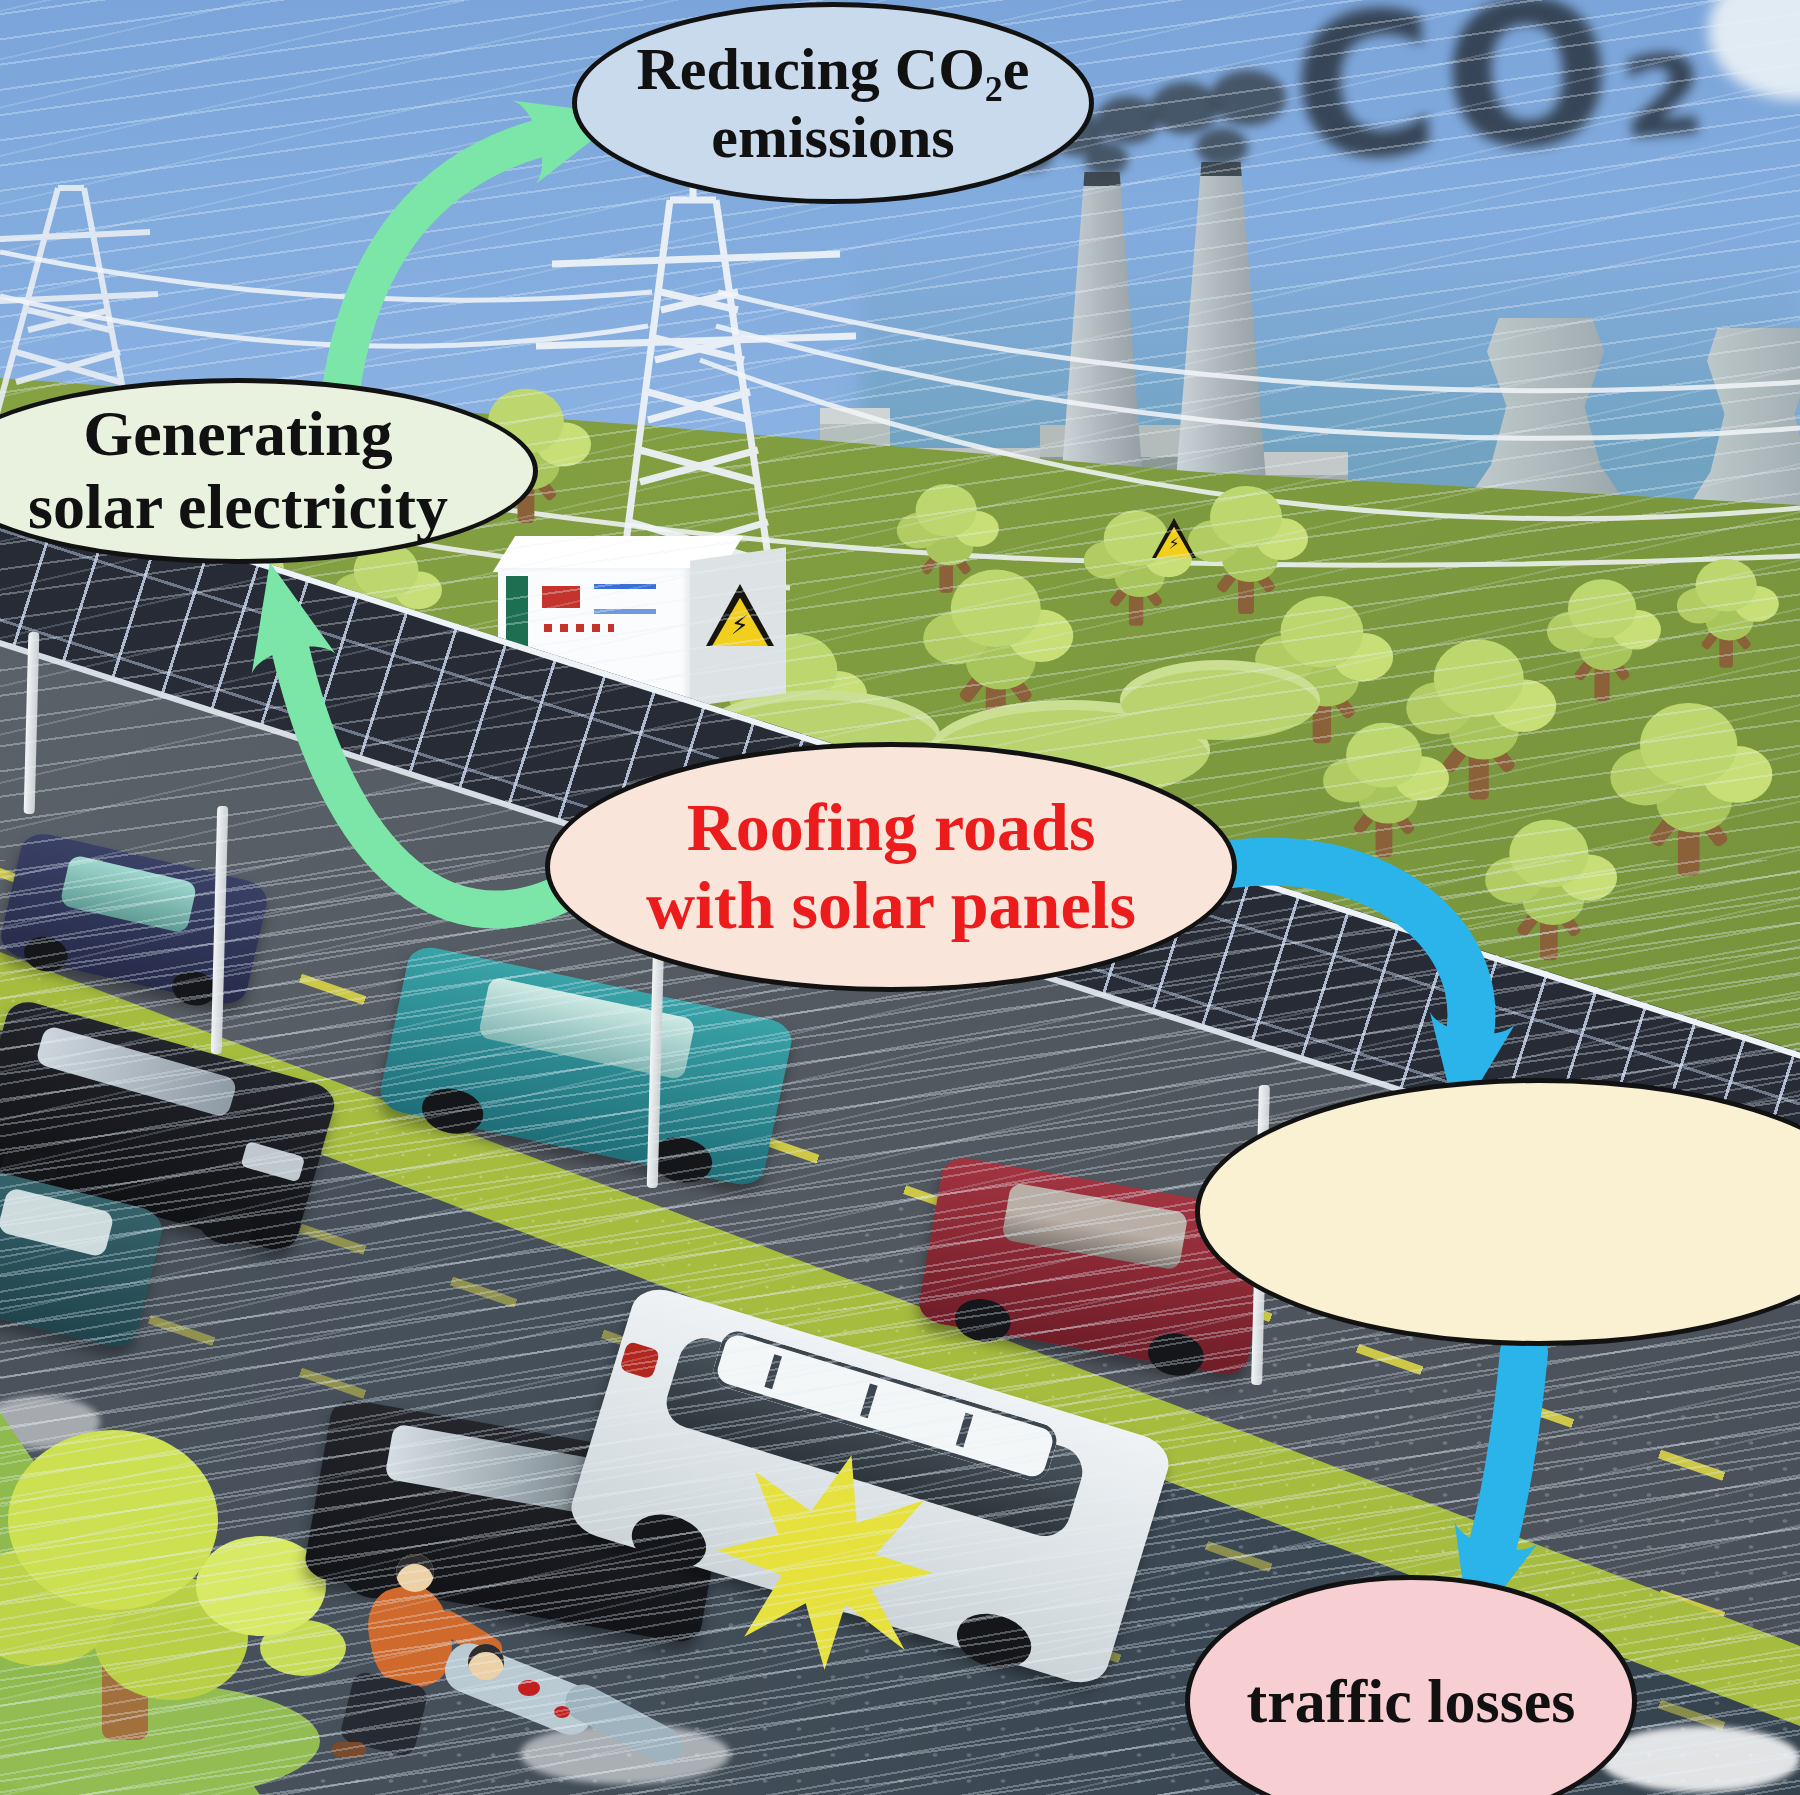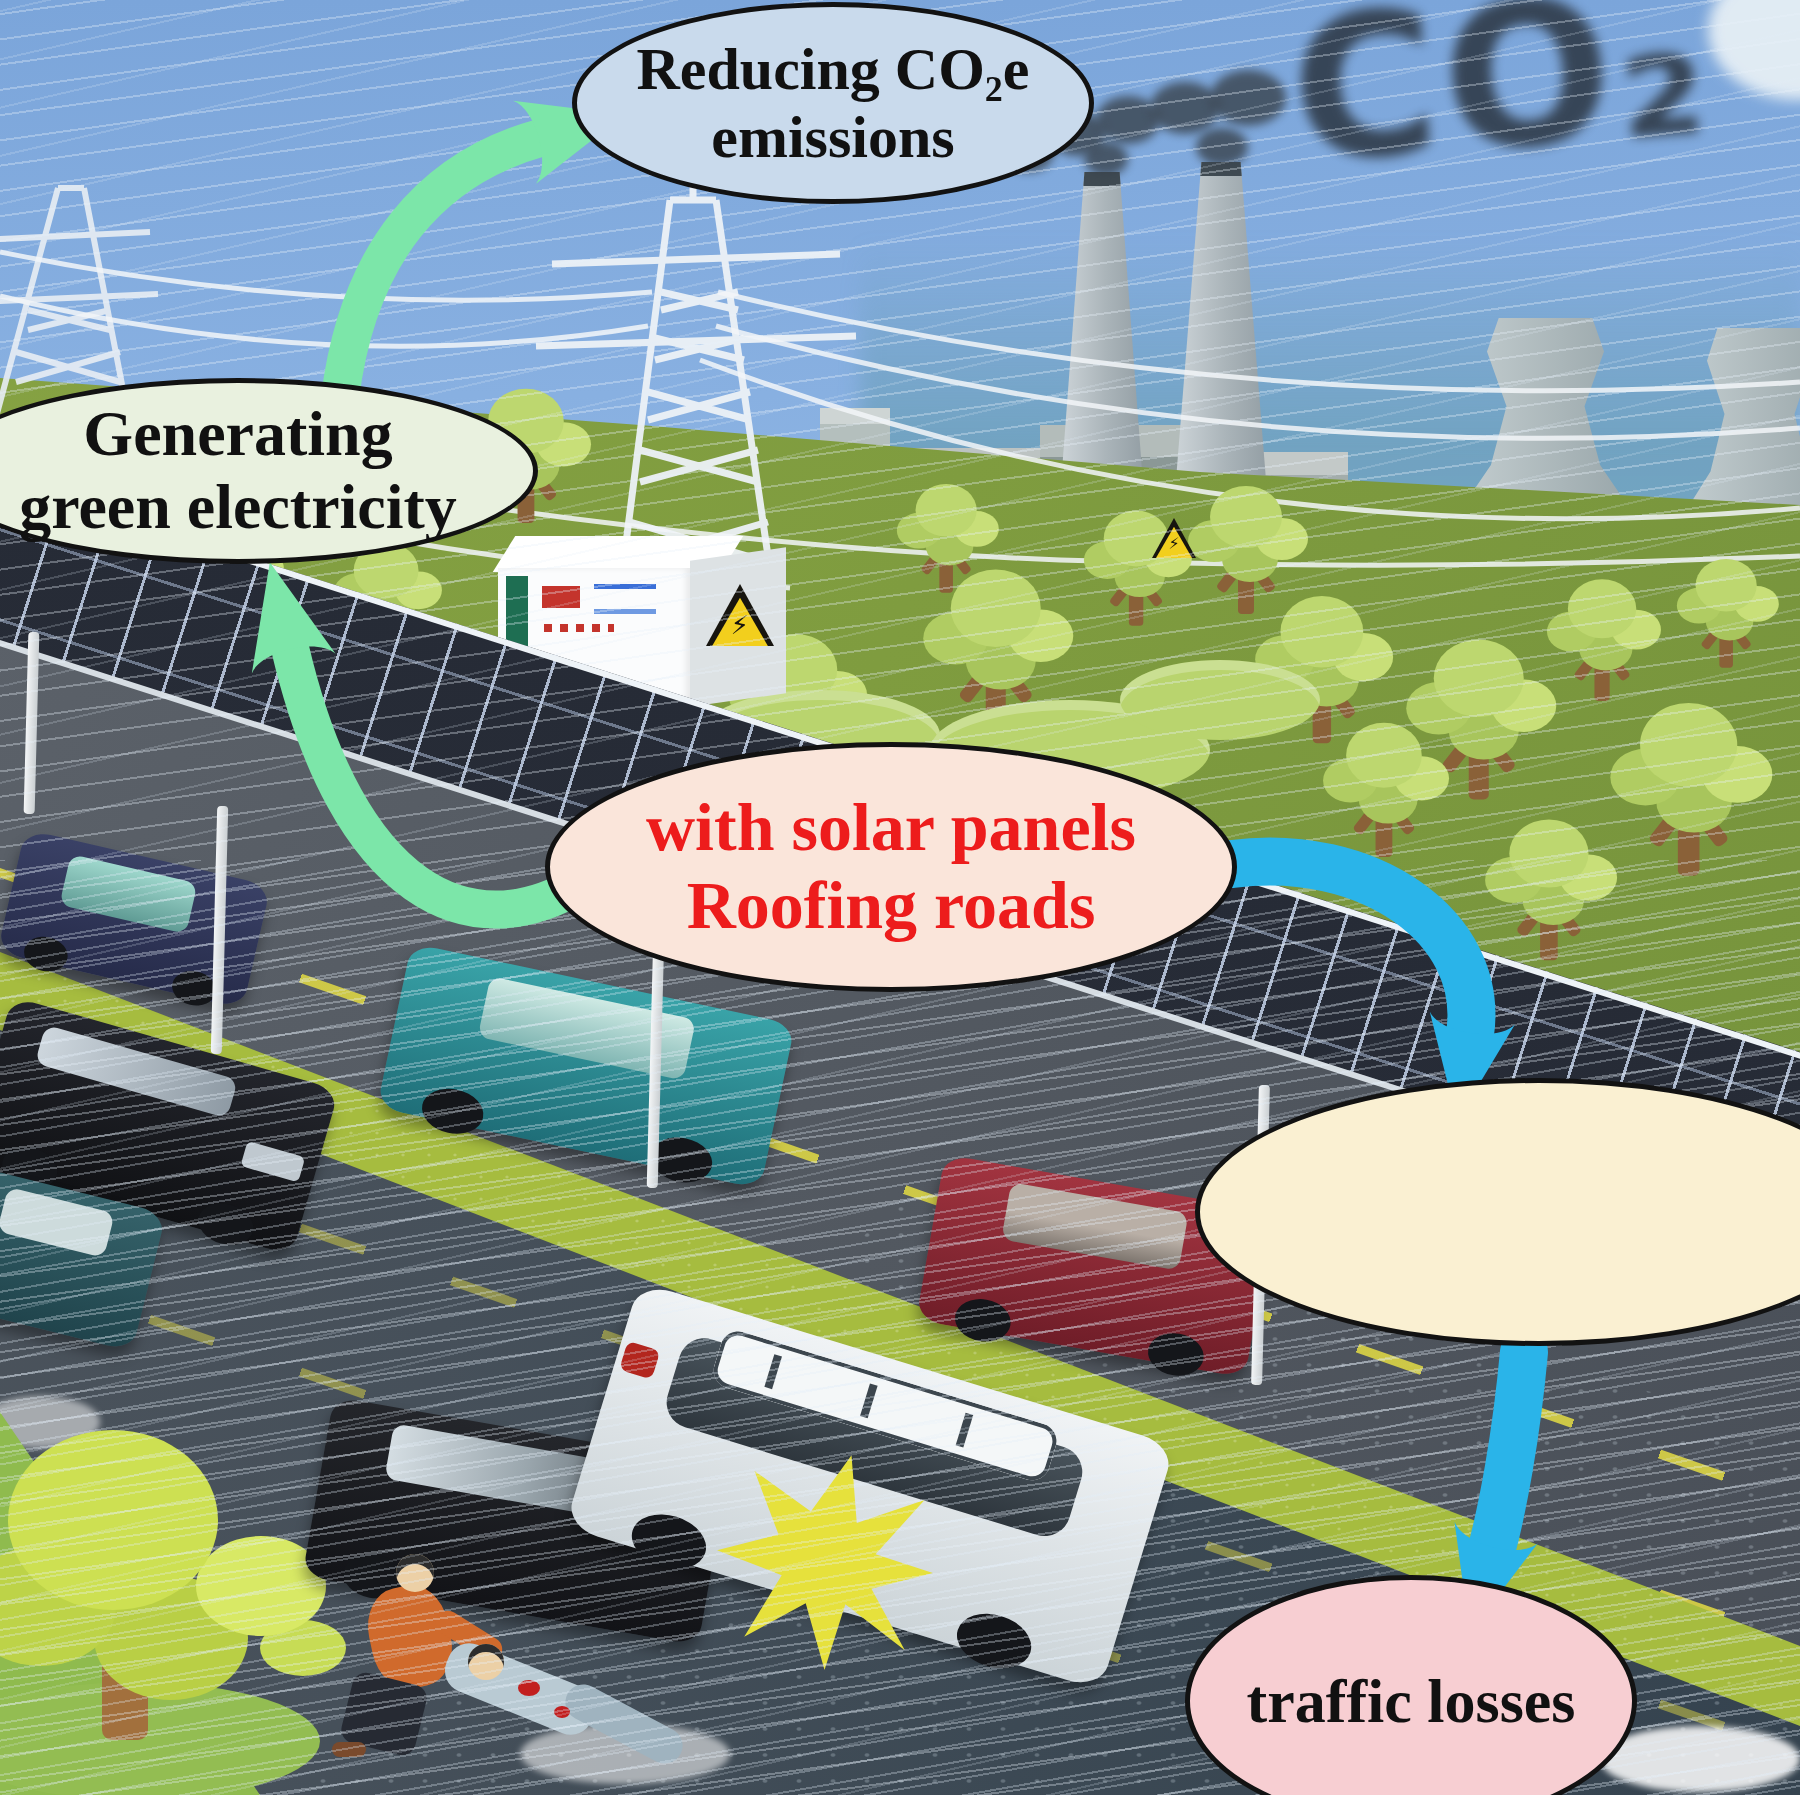--- a/index.html
+++ b/index.html
@@ -372,25 +372,25 @@
     <path d="M1232,864 C1366,846 1486,926 1470,1034" fill="none" stroke-width="48" stroke-linecap="round" marker-end="url(#mkBlue)" stroke="#2ab4e9"></path>
     <path d="M1524,1352 C1516,1440 1502,1510 1492,1548" fill="none" stroke-width="48" stroke-linecap="round" marker-end="url(#mkBlue)" stroke="#2ab4e9"></path>
   </svg>
 
   <div class="abs callout" id="co2-ellipse" style="background: rgb(201, 218, 236); color: rgb(17, 17, 17);">
     <span class="l">Reducing CO₂e</span>
     <span class="l">emissions</span>
   </div>
   <div class="abs callout" id="greenelec-ellipse" style="background: rgb(233, 241, 223); color: rgb(17, 17, 17);">
     <span class="l">Generating</span>
-    <span class="l">green electricity</span>
+    <span class="l">solar electricity</span>
   </div>
   <div class="abs callout" id="roofing-ellipse" style="background: rgb(250, 229, 218); color: rgb(237, 28, 28);">
+    <span class="l">Roofing roads</span>
     <span class="l">with solar panels</span>
-    <span class="l">Roofing roads</span>
   </div>
   <div class="abs callout" id="bypass-ellipse" style="background: rgb(250, 240, 210); color: rgb(17, 17, 17);">
   </div>
   <div class="abs callout" id="traffic-ellipse" style="background: rgb(247, 206, 210); color: rgb(17, 17, 17);">
     <span class="l">traffic losses</span>
   </div>
 
 </div>
 
 </body></html>

